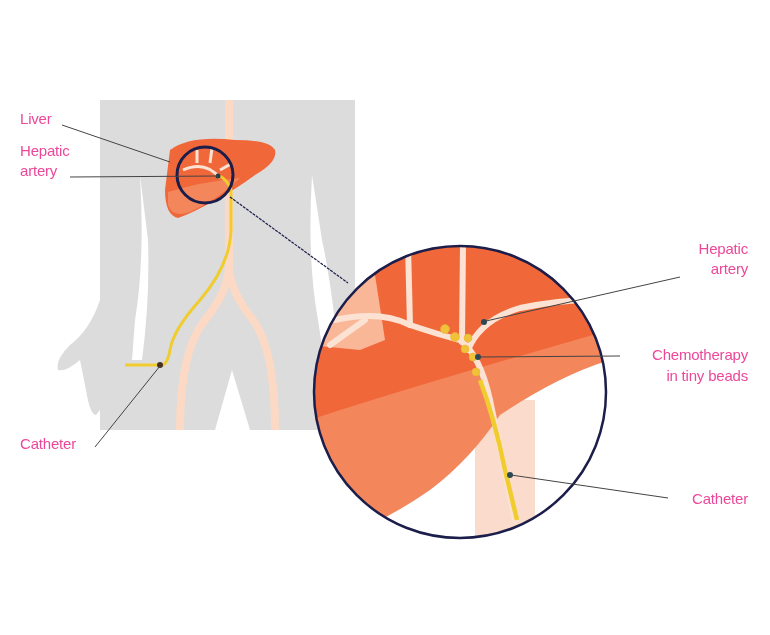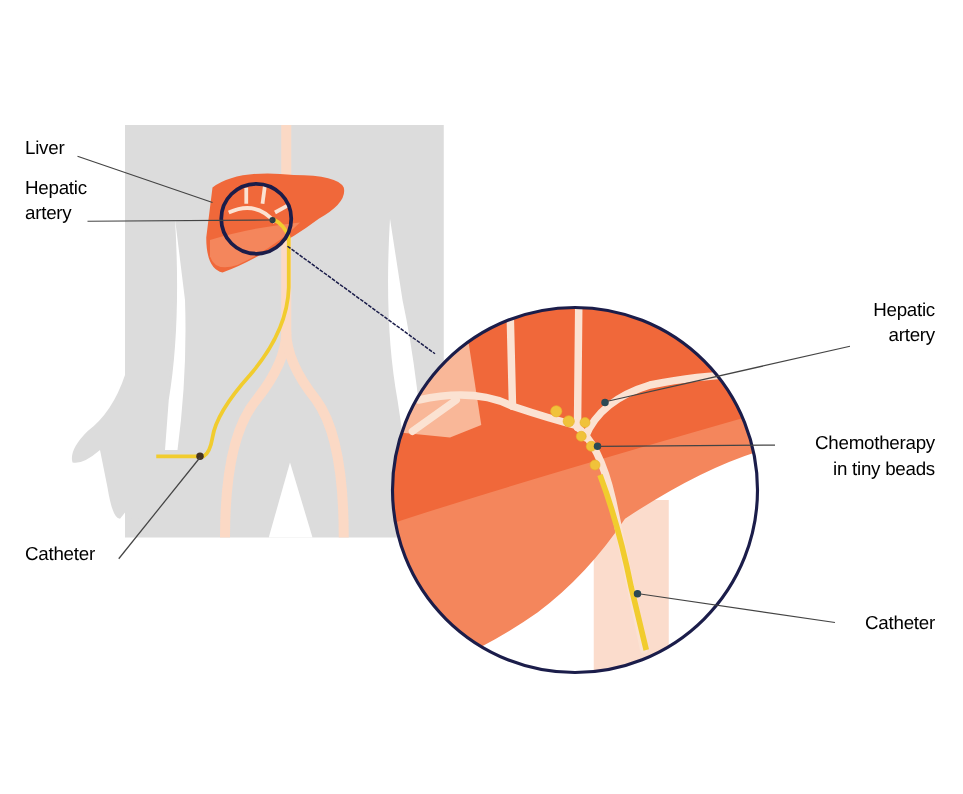--- a/index.html
+++ b/index.html
@@ -1,18 +1,18 @@
 <!DOCTYPE html>
 <html><head>
 <meta charset="utf-8">
 <style>
   html,body{margin:0;padding:0;background:#ffffff;}
   #stage{position:relative;width:770px;height:635px;overflow:hidden;background:#fff;font-family:"Liberation Sans",sans-serif;}
   svg{position:absolute;left:0;top:0;}
-  .lbl{position:absolute;color:#000000;font-size:15px;line-height:18px;letter-spacing:-0.2px;}
+  .lbl{position:absolute;color:#ec4899;font-size:15px;line-height:18px;letter-spacing:-0.2px;}
   .r{text-align:right;}
 </style>
 </head>
 <body>
 
 <div id="stage">
 <svg width="770" height="635" viewBox="0 0 770 635">
   <defs>
     <clipPath id="zoomclip">
           <circle cx="460" cy="392" r="146"></circle>

